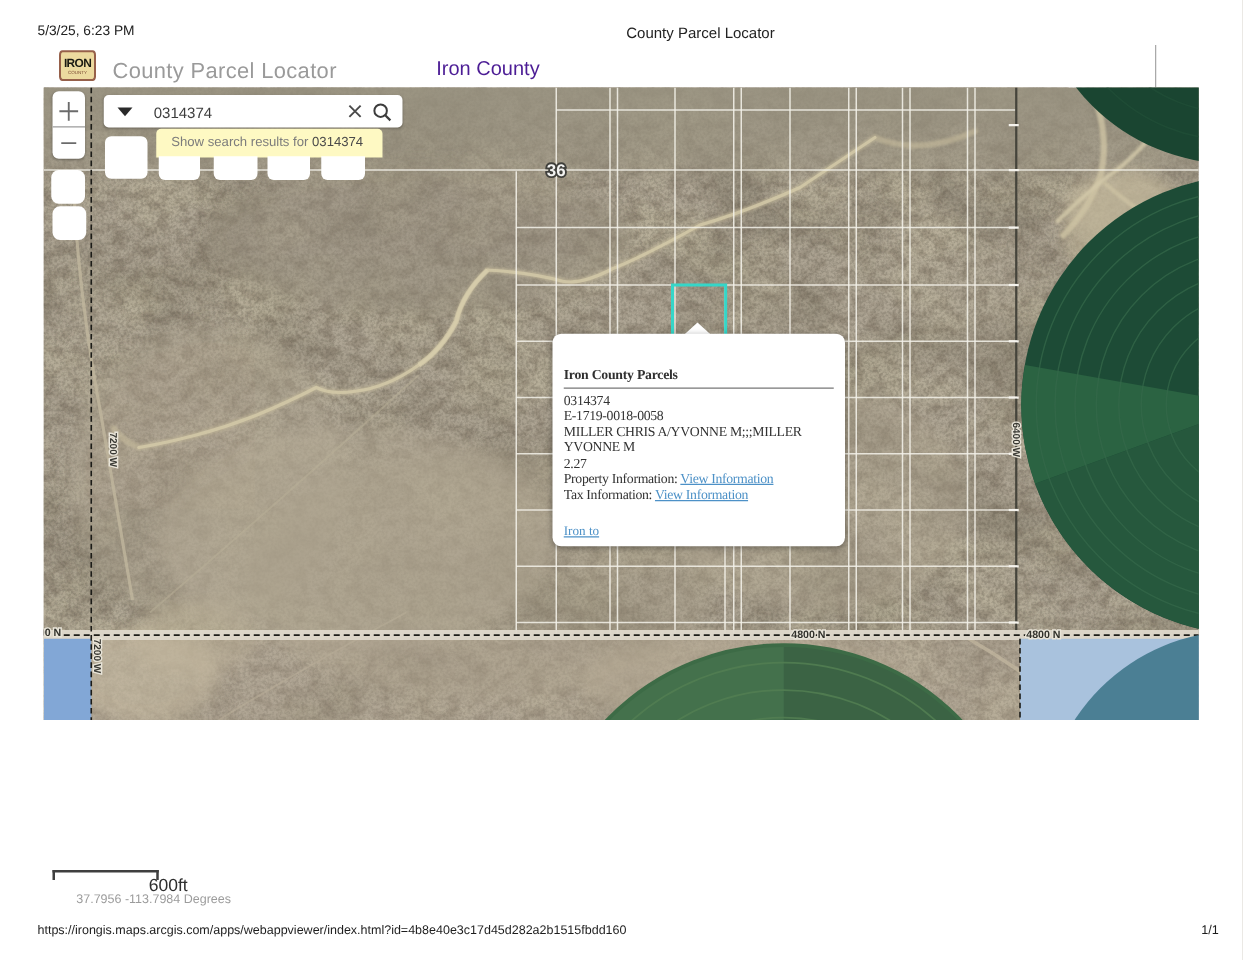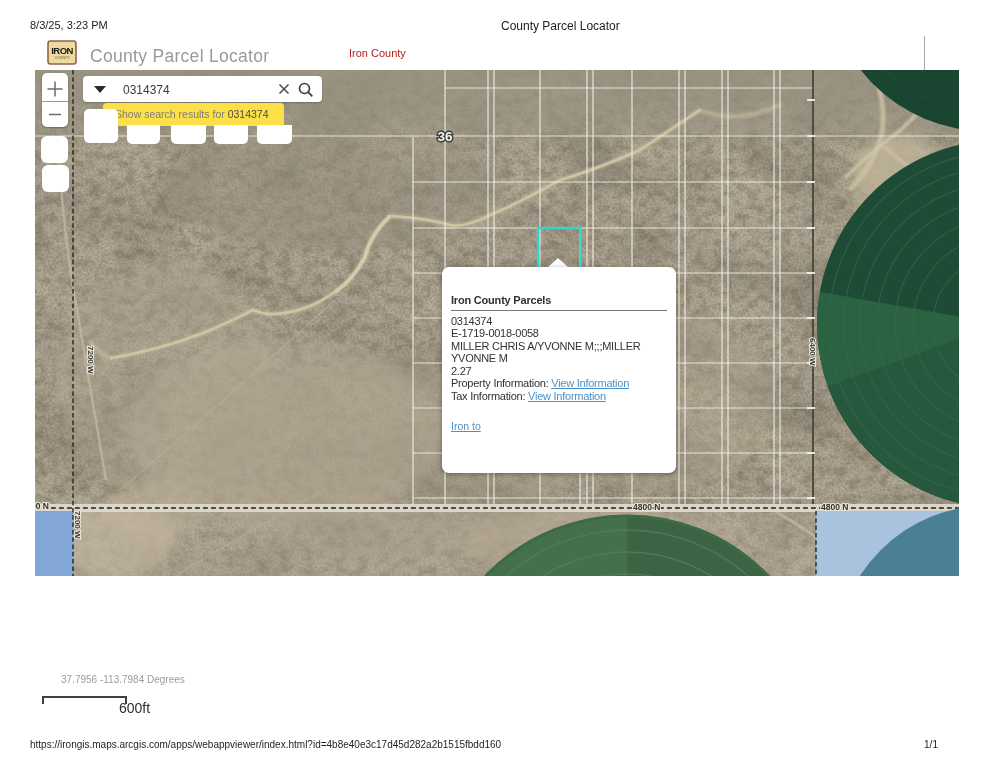--- a/index.html
+++ b/index.html
@@ -3,35 +3,35 @@
 <meta charset="utf-8">
 <style>
   html,body{margin:0;padding:0;background:#fff;}
   body{width:994px;height:768px;position:relative;overflow:hidden;
        font-family:"Liberation Sans",sans-serif;}
   .abs{position:absolute;}
 </style>
 </head>
 <body>
 
-<div class="abs" style="left:30px;top:19px;font-size:11px;color:#222;">8/3/25, 3:23 PM</div>
+<div class="abs" style="left:30px;top:19px;font-size:11px;color:#222;">5/3/25, 6:23 PM</div>
 
 <div class="abs" style="left:501px;top:19px;font-size:12px;color:#222;">County Parcel Locator</div>
 
 <div class="abs" style="left:47px;top:40px;width:46px;height:25px;">
 <svg width="30" height="25" viewBox="0 0 30 25">
 <path d="M3 1 L27 1 Q29 1 29 4 L29 21 Q29 24 27 24 L3 24 Q1 24 1 21 L1 4 Q1 1 3 1 Z" fill="#ecda9f" stroke="#96604a" stroke-width="1.6"></path>
 <text x="15" y="13.5" font-size="9.5" font-weight="bold" fill="#1a1a12" text-anchor="middle" font-family="Liberation Sans" letter-spacing="-0.5">IRON</text>
 <text x="15" y="19" font-size="3.6" fill="#7a4a33" text-anchor="middle" font-family="Liberation Sans">COUNTY</text>
 </svg>
 </div>
 
 <div class="abs" style="left:90px;top:46px;font-size:17.5px;color:#9a9a9a;letter-spacing:0.3px;">County Parcel Locator</div>
 
-<div class="abs" style="left:349px;top:47px;font-size:11px;color:#b91c1c;">Iron County</div>
+<div class="abs" style="left:349px;top:47px;font-size:16px;color:#4c1d95;">Iron County</div>
 
 <div class="abs" style="left:924px;top:36px;width:1px;height:34px;background:#a9a9a9;"></div>
 
 <div class="abs" id="mapwrap" style="left:35px;top:70px;width:820px;height:506px;background:#a39a89;">
 <svg width="924" height="506" viewBox="0 0 924 506">
 <defs>
 <filter id="mottle" x="0" y="0" width="100%" height="100%" color-interpolation-filters="sRGB">
   <feTurbulence type="fractalNoise" baseFrequency="0.012 0.016" numOctaves="4" seed="14" stitchTiles="stitch"></feTurbulence>
   <feColorMatrix type="matrix" values="0 0 0 0 0.46  0 0 0 0 0.43  0 0 0 0 0.36  4 0 0 0 -1.7"></feColorMatrix>
 </filter>
@@ -235,48 +235,48 @@
   <svg style="position:absolute;left:194px;top:6px;" width="14" height="14" viewBox="0 0 14 14">
       <path d="M2.5 2.5 L11.5 11.5 M11.5 2.5 L2.5 11.5" stroke="#4a4a4a" stroke-width="1.5"></path>
     </svg>
 
   <svg style="position:absolute;left:214px;top:5px;" width="18" height="18" viewBox="0 0 18 18">
       <circle cx="7.5" cy="7.5" r="5" fill="none" stroke="#3c3c3c" stroke-width="1.6"></circle>
       <path d="M11.2 11.2 L15.3 15.3" stroke="#3c3c3c" stroke-width="1.8"></path>
     </svg>
 </div>
 
-<div class="abs" style="left:103px;top:103px;width:181px;height:23px;background:#fde047;border-radius:4px 4px 0 0;">
+<div class="abs" style="left:125px;top:103px;width:181px;height:23px;background:#fef9c3;border-radius:4px 4px 0 0;">
   <div style="position:absolute;left:12px;top:5px;font-size:10.5px;color:#7c7c7c;white-space:nowrap;">Show search results for <span style="color:#4a4a4a;">0314374</span></div>
 </div>
 
 <div class="abs" style="left:84px;top:109px;width:34px;height:34px;background:#fff;border-radius:5px;"></div>
 
 <div class="abs" style="left:127px;top:125px;width:33px;height:19px;background:#fff;border-radius:0 0 5px 5px;"></div>
 
 <div class="abs" style="left:171px;top:125px;width:35px;height:19px;background:#fff;border-radius:0 0 5px 5px;"></div>
 
 <div class="abs" style="left:214px;top:125px;width:34px;height:19px;background:#fff;border-radius:0 0 5px 5px;"></div>
 
 <div class="abs" style="left:257px;top:125px;width:35px;height:19px;background:#fff;border-radius:0 0 5px 5px;"></div>
 
 <div class="abs" style="left:547px;top:258px;width:0;height:0;border-left:11px solid transparent;border-right:11px solid transparent;border-bottom:10px solid #fff;"></div>
 
-<div class="abs" style="left:442px;top:267px;width:234px;height:206px;background:#fff;border-radius:7px;box-shadow:0 1px 5px rgba(0,0,0,.35);">
+<div class="abs" style="left:442px;top:267px;width:234px;height:170px;background:#fff;border-radius:7px;box-shadow:0 1px 5px rgba(0,0,0,.35);font-family:Liberation Serif, serif;">
 
   <div style="position:absolute;left:9px;top:27px;font-size:11px;font-weight:bold;color:#303030;letter-spacing:-0.2px;">Iron County Parcels</div>
 
   <div style="position:absolute;left:9px;top:43px;width:216px;height:1px;background:#777;"></div>
 
   <div style="position:absolute;left:9px;top:48px;width:200px;font-size:11px;letter-spacing:-0.25px;line-height:12.45px;color:#323232;">0314374<br>E-1719-0018-0058<br>MILLER CHRIS A/YVONNE M;;;MILLER YVONNE M<br>2.27<br>Property Information: <span style="color:#4d91c7;text-decoration:underline;">View Information</span><br>Tax Information: <span style="color:#4d91c7;text-decoration:underline;">View Information</span></div>
 
   <div style="position:absolute;left:9px;top:153px;font-size:10.5px;color:#4d91c7;text-decoration:underline;">Iron to</div>
 </div>
 
 <div class="abs" style="left:42px;top:696px;width:81px;height:6px;border-top:2px solid #3f3f3f;border-left:2px solid #3f3f3f;border-right:2px solid #3f3f3f;"></div>
 
 <div class="abs" style="left:119px;top:700px;font-size:14px;color:#2e2e2e;">600ft</div>
 
-<div class="abs" style="left:61px;top:674px;font-size:10px;color:#9c9c9c;">37.7956 -113.7984 Degrees</div>
+<div class="abs" style="left:61px;top:714px;font-size:10px;color:#9c9c9c;">37.7956 -113.7984 Degrees</div>
 
 <div class="abs" style="left:30px;top:739px;font-size:10px;color:#1d1d1d;">https://irongis.maps.arcgis.com/apps/webappviewer/index.html?id=4b8e40e3c17d45d282a2b1515fbdd160</div>
 
-<div class="abs" style="left:924px;top:739px;font-size:10.1px;color:#1d1d1d;">1/1</div>
+<div class="abs" style="left:961px;top:739px;font-size:10.1px;color:#1d1d1d;">1/1</div>
 
 </body></html>

